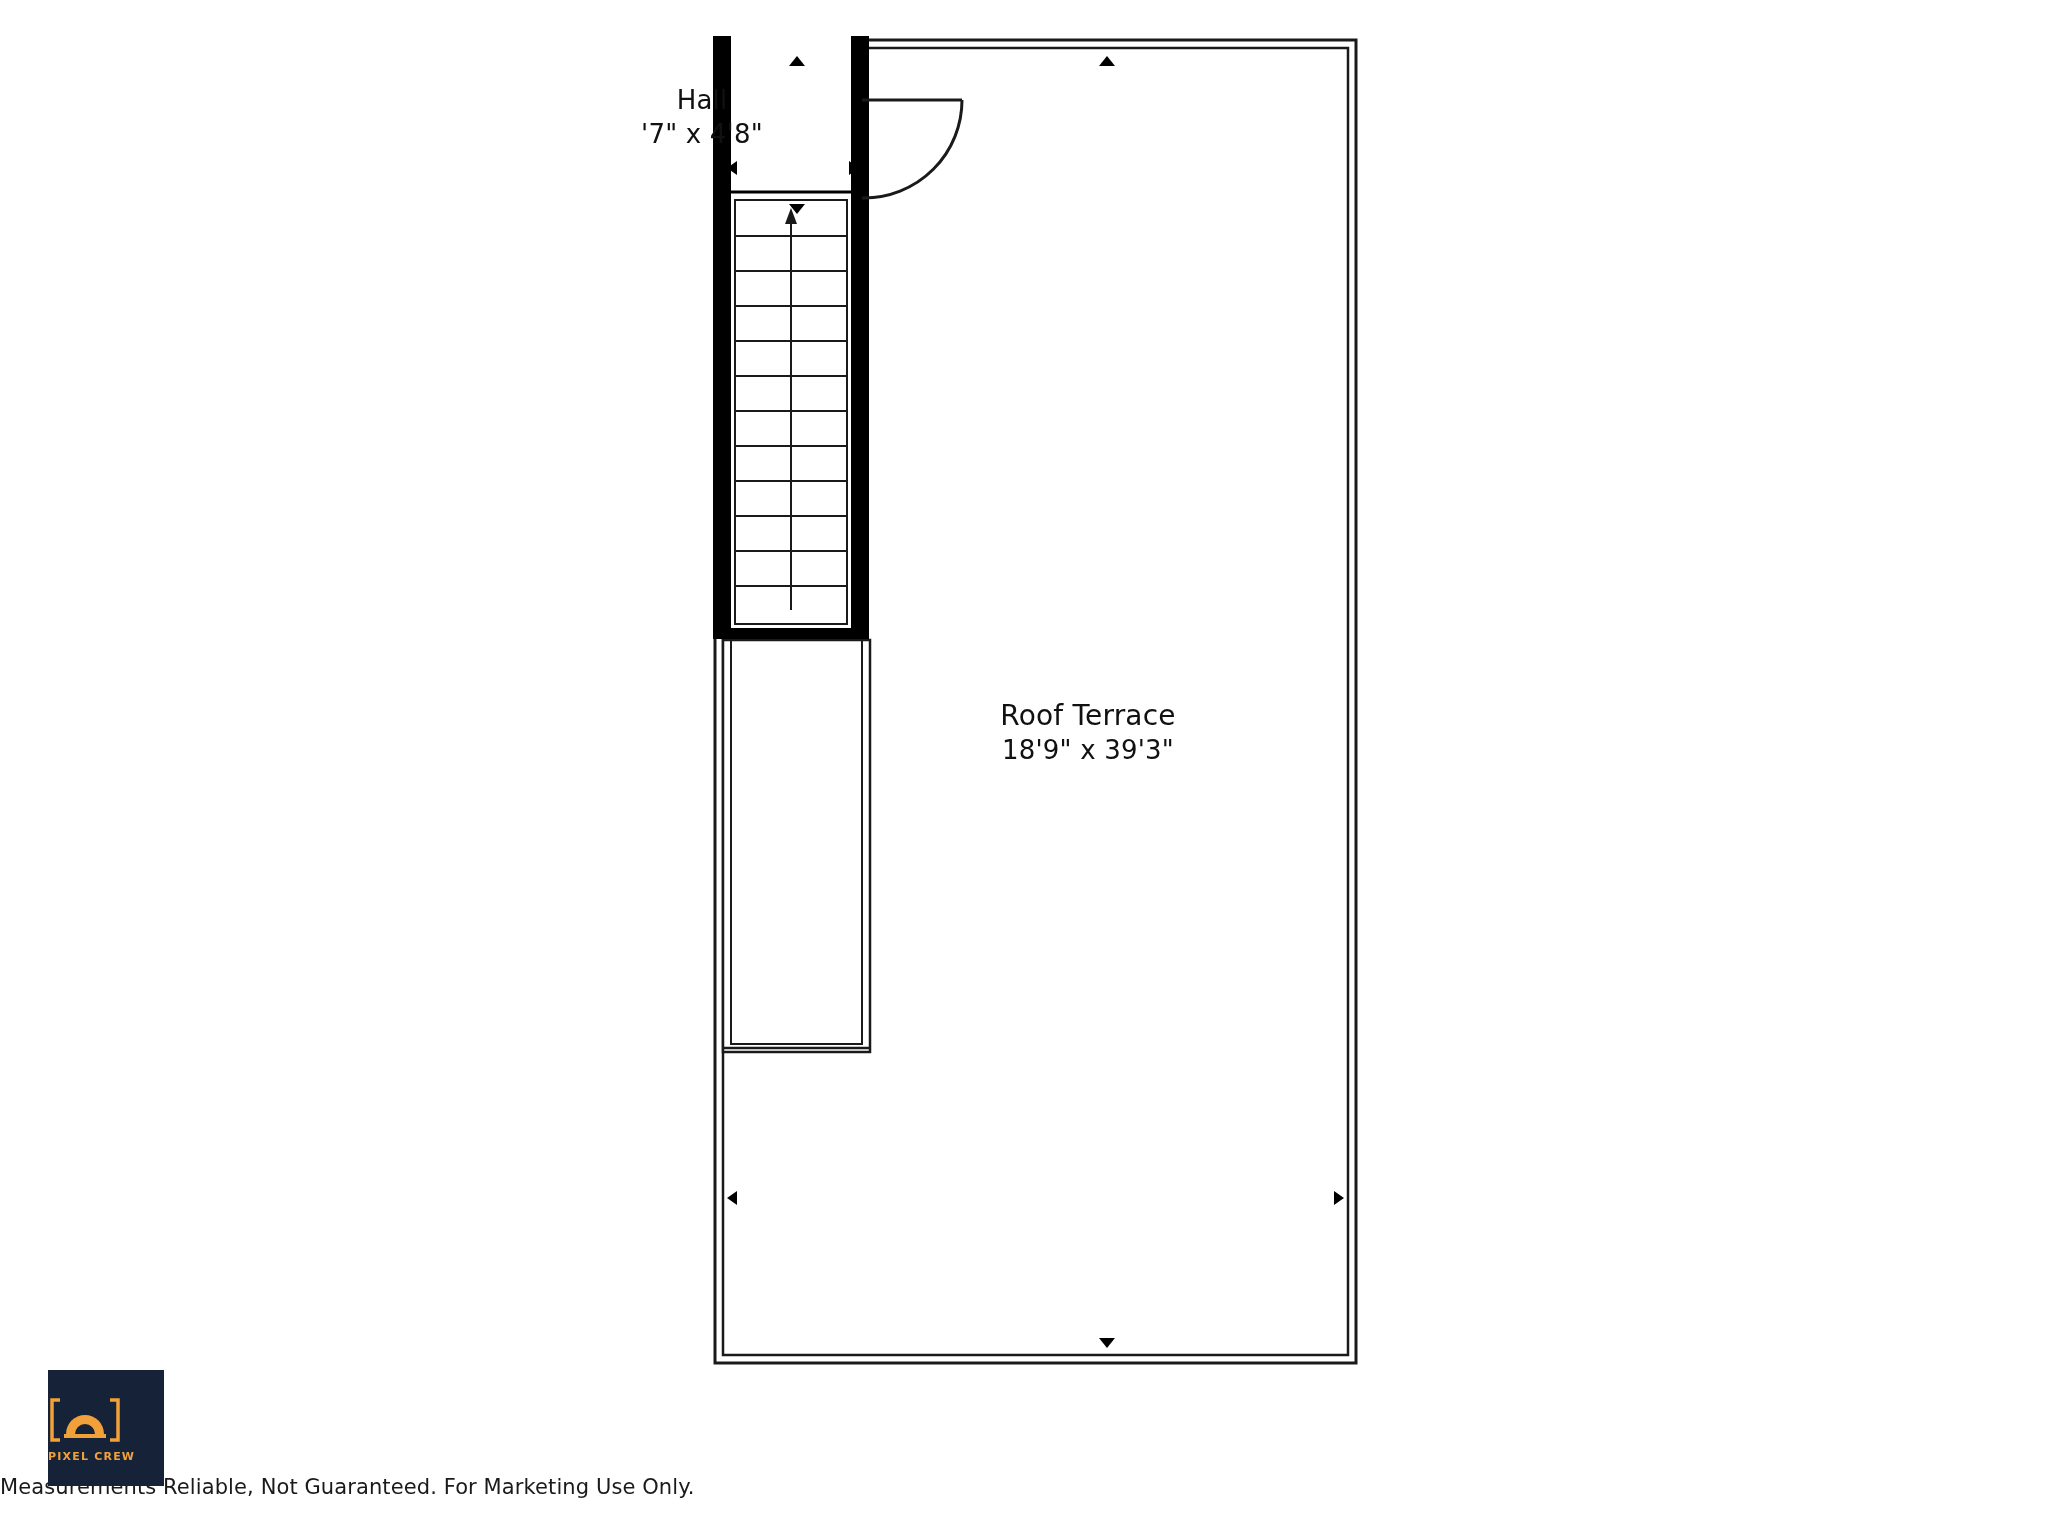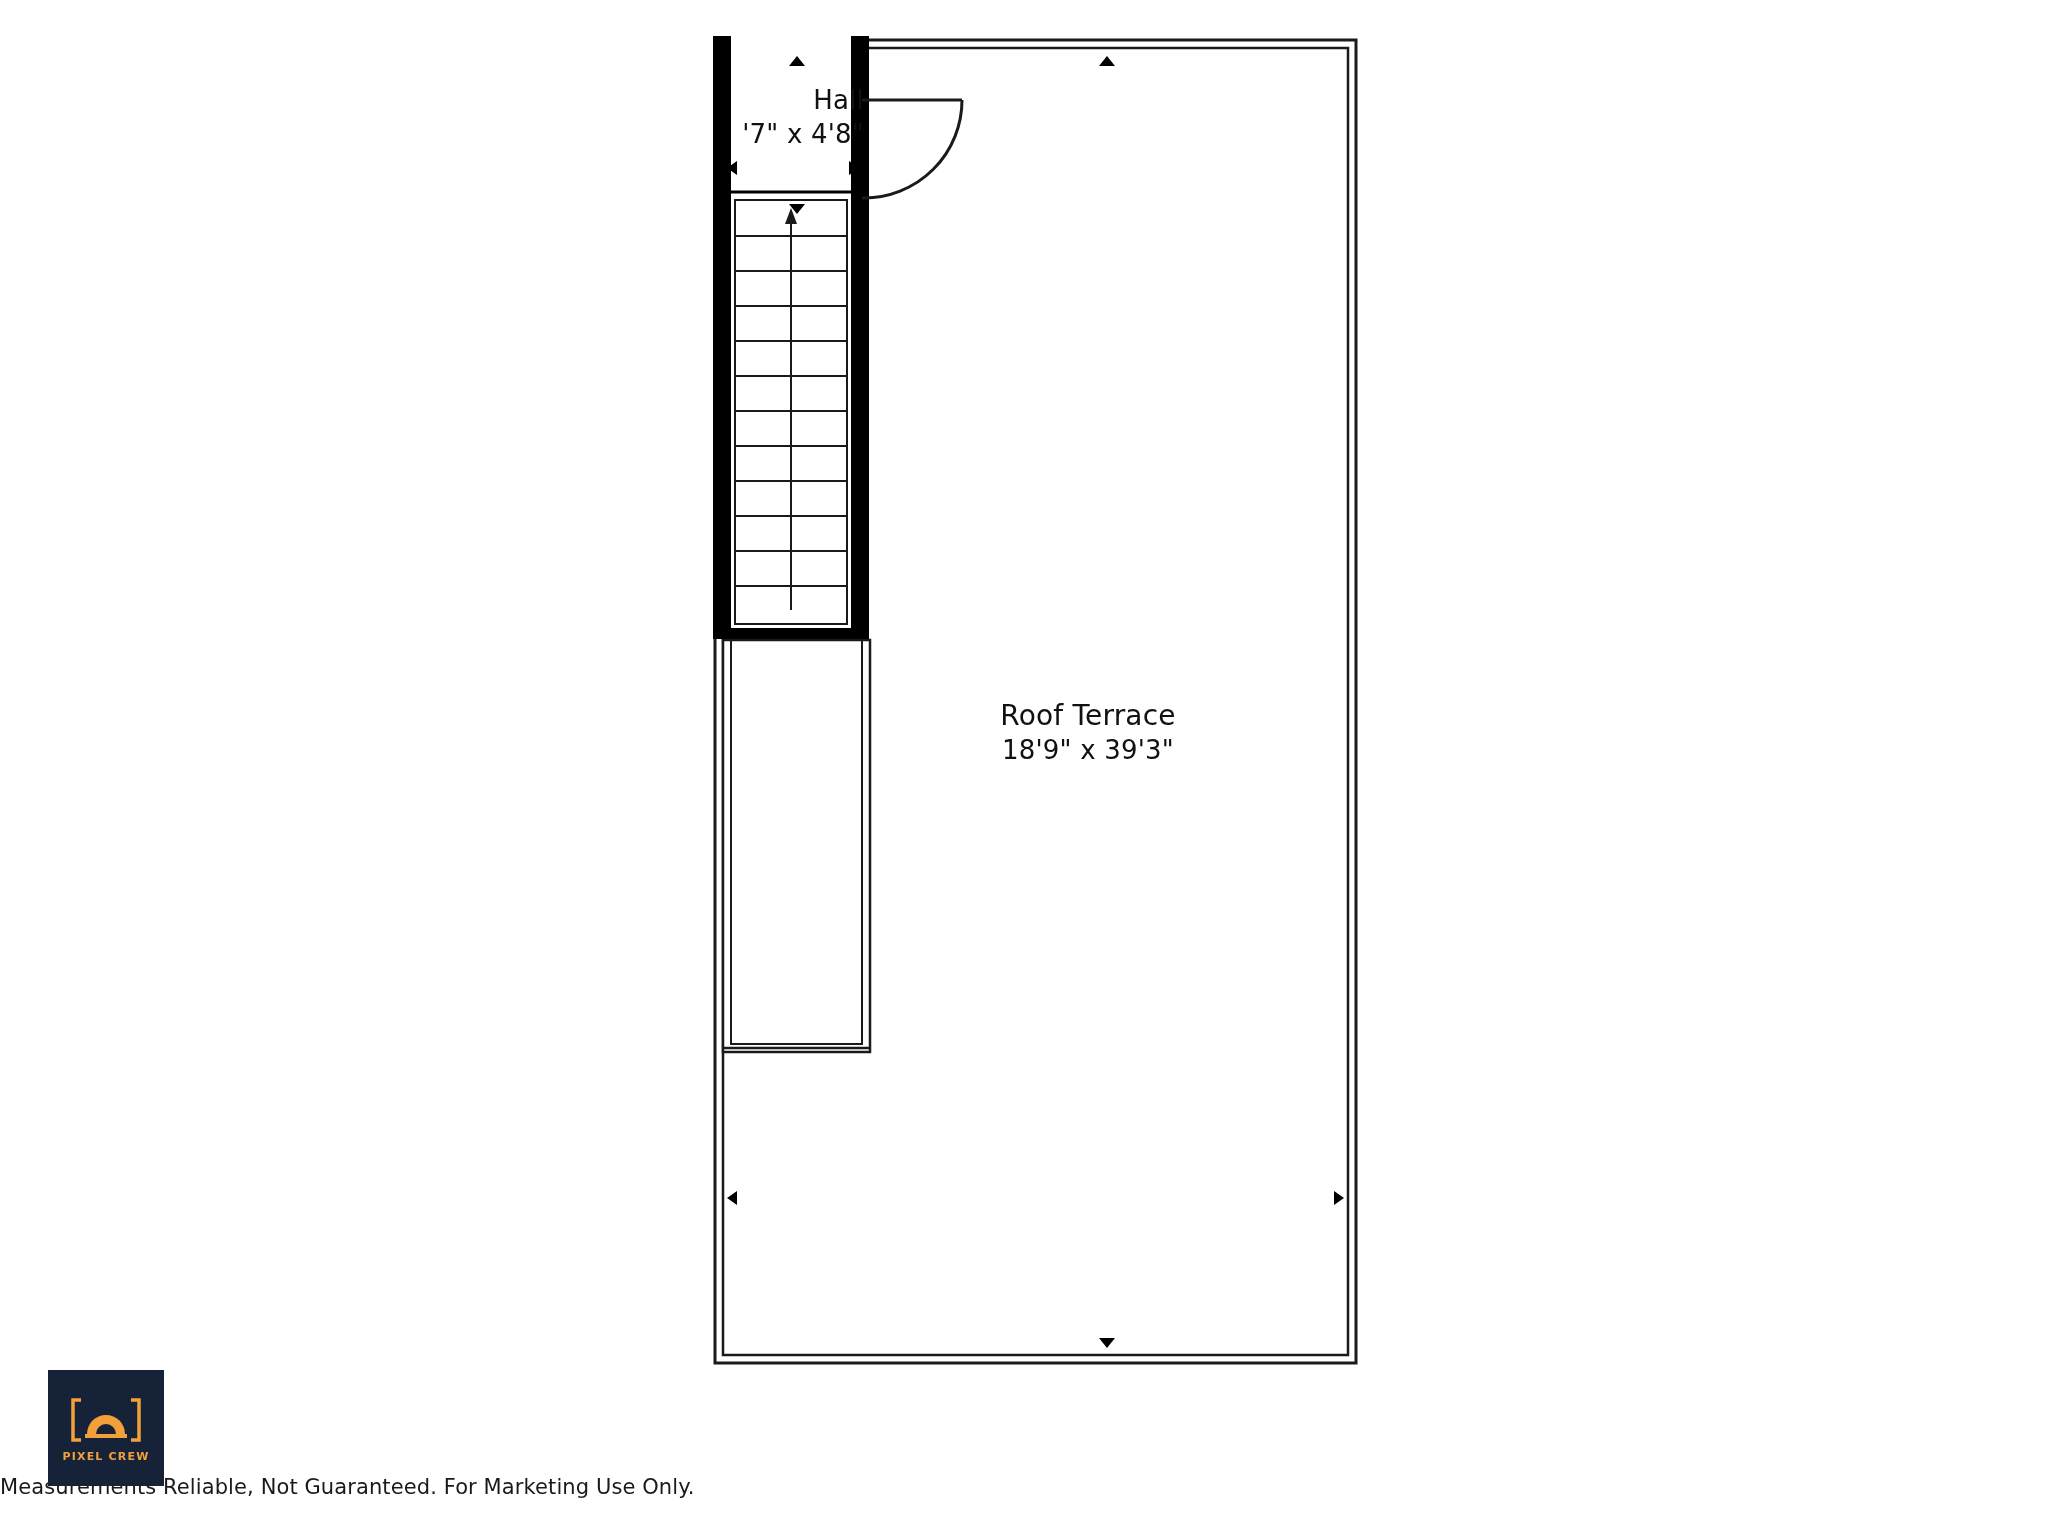--- a/index.html
+++ b/index.html
@@ -35,24 +35,23 @@
   .room-label .name {
     font-size: 25px;
     letter-spacing: 0.2px;
   }
   .room-label .dims {
     font-size: 25px;
     letter-spacing: 0.2px;
   }
 
   #label-hall {
-    left: 684px;
+    left: 612px;
     top: 84px;
     width: 180px;
-    text-align: right;
   }
   #label-hall .name { font-size: 26px; }
   #label-hall .dims { font-size: 26px; }
 
   #label-terrace {
     left: 928px;
     top: 698px;
     width: 320px;
   }
   #label-terrace .name { font-size: 28px; }
@@ -73,21 +72,21 @@
   
   #logo {
     position: absolute;
     left: 48px;
     top: 1370px;
     width: 116px;
     height: 116px;
     background: #152238;
     display: flex;
     flex-direction: column;
-    align-items: center;
+    align-items: flex-start;
     justify-content: center;
   }
   #logo .mark {
     width: 74px;
     height: 52px;
     position: relative;
   }
   #logo .logo-text {
     margin-top: 4px;
     color: #f2a13a;

